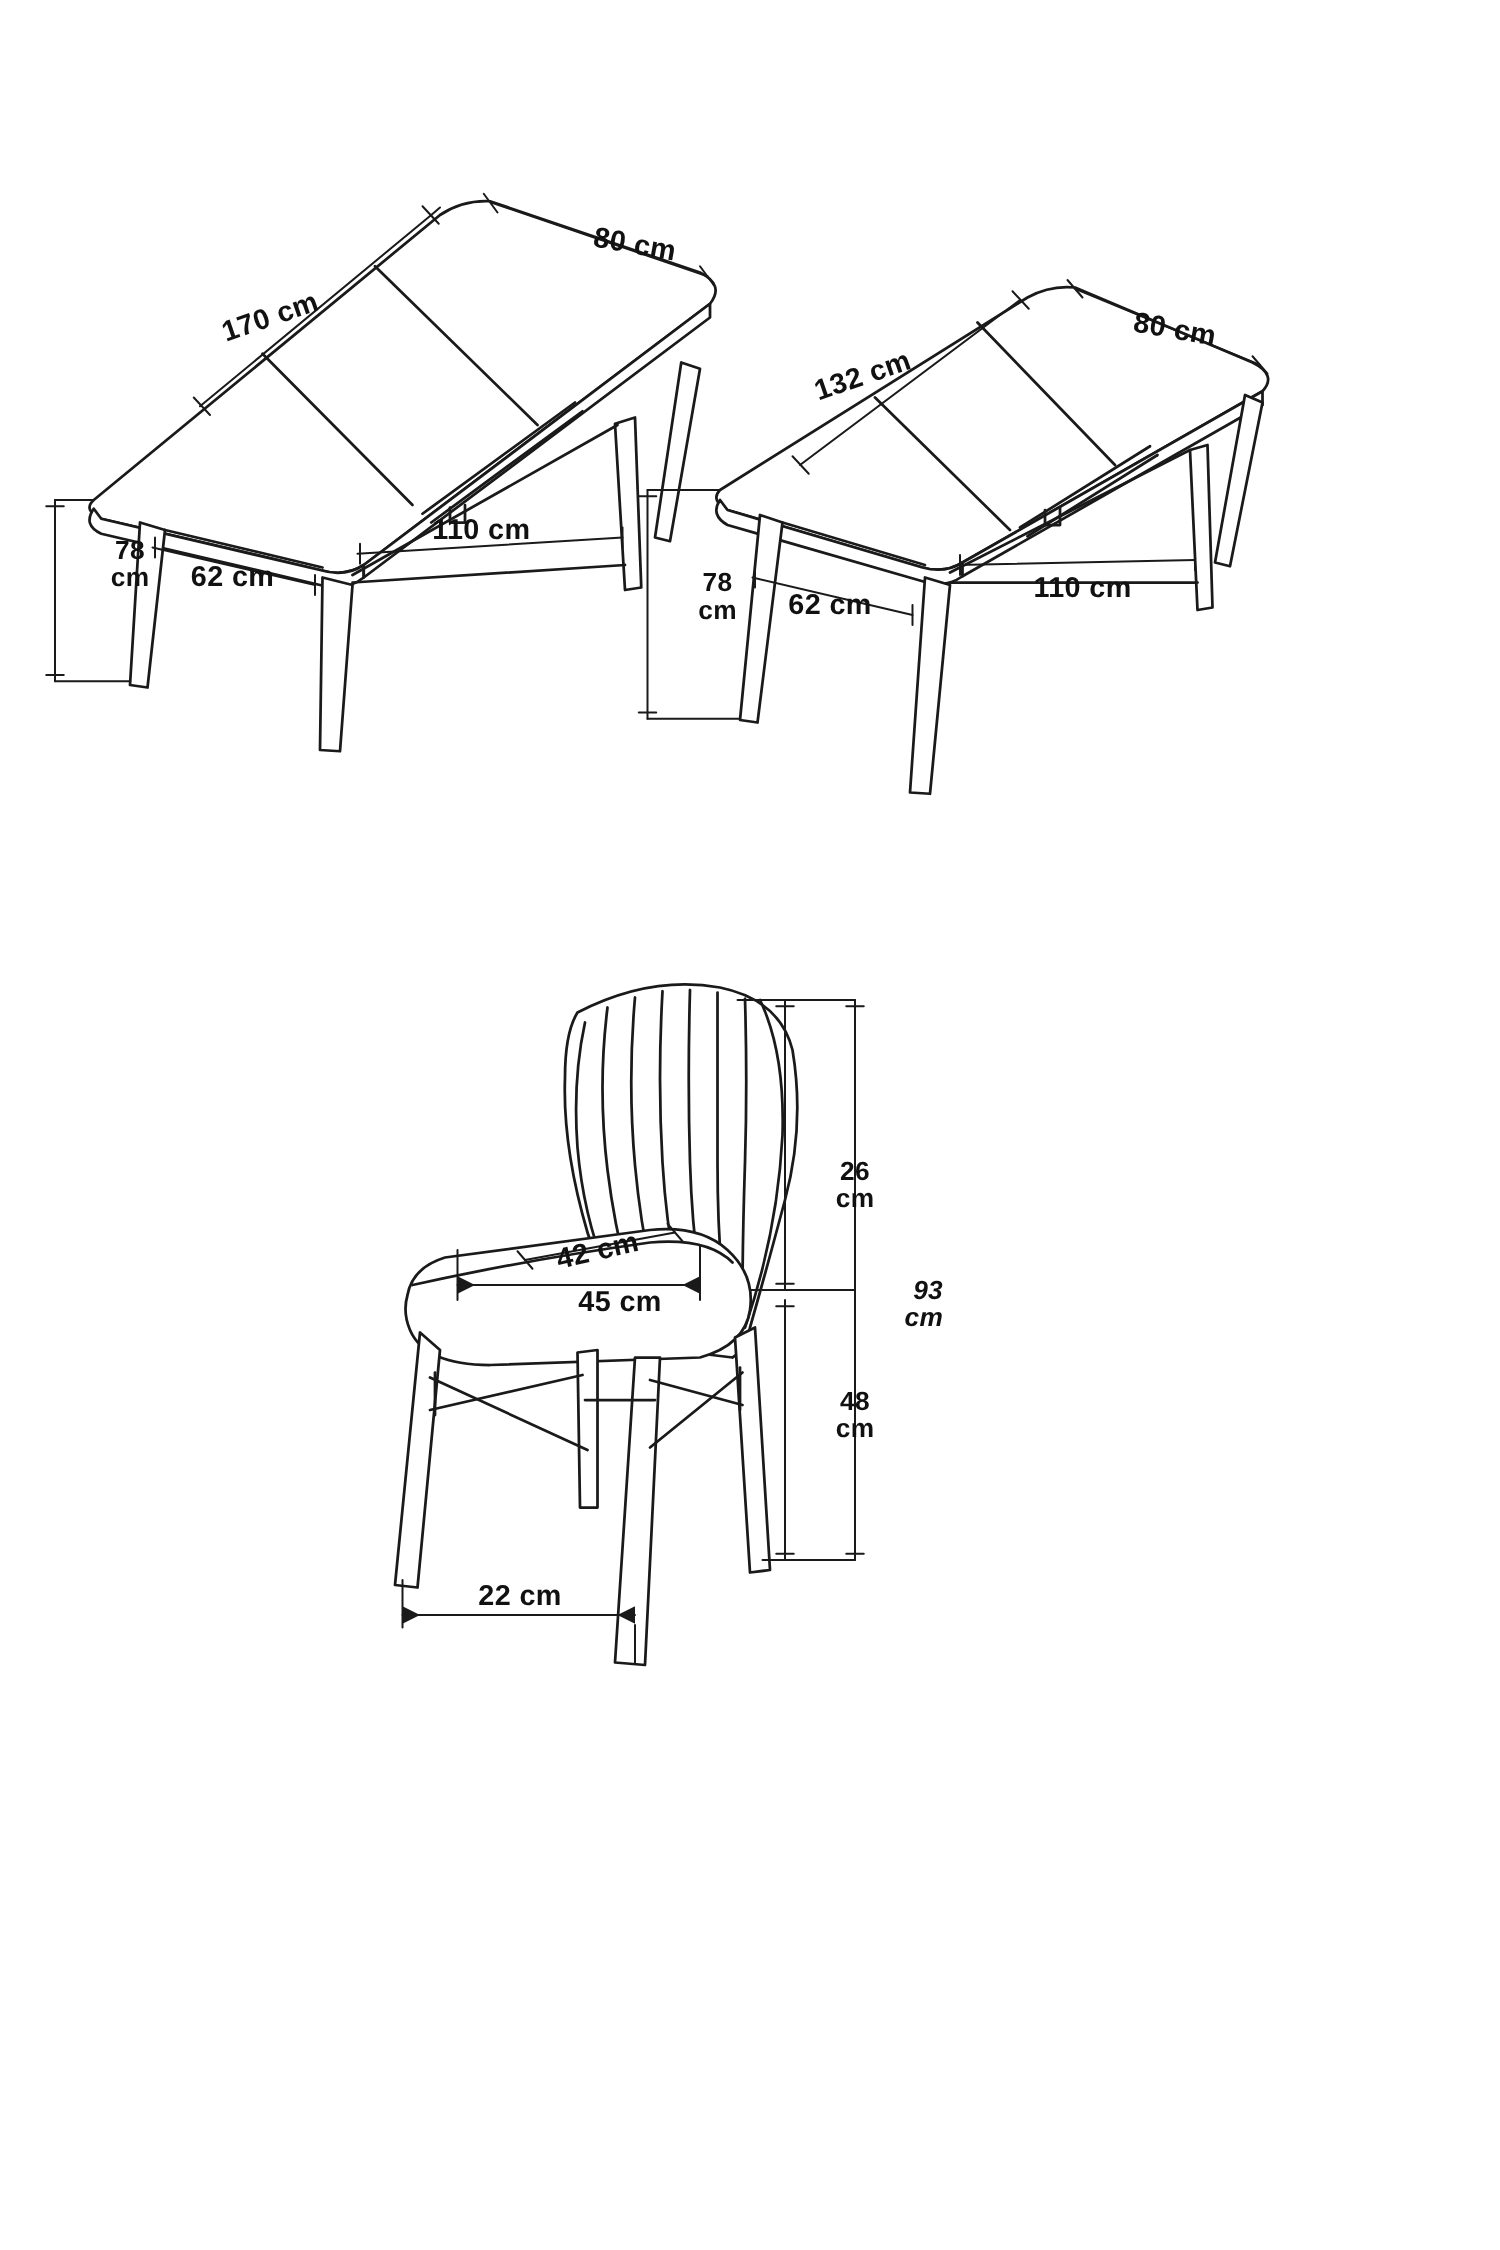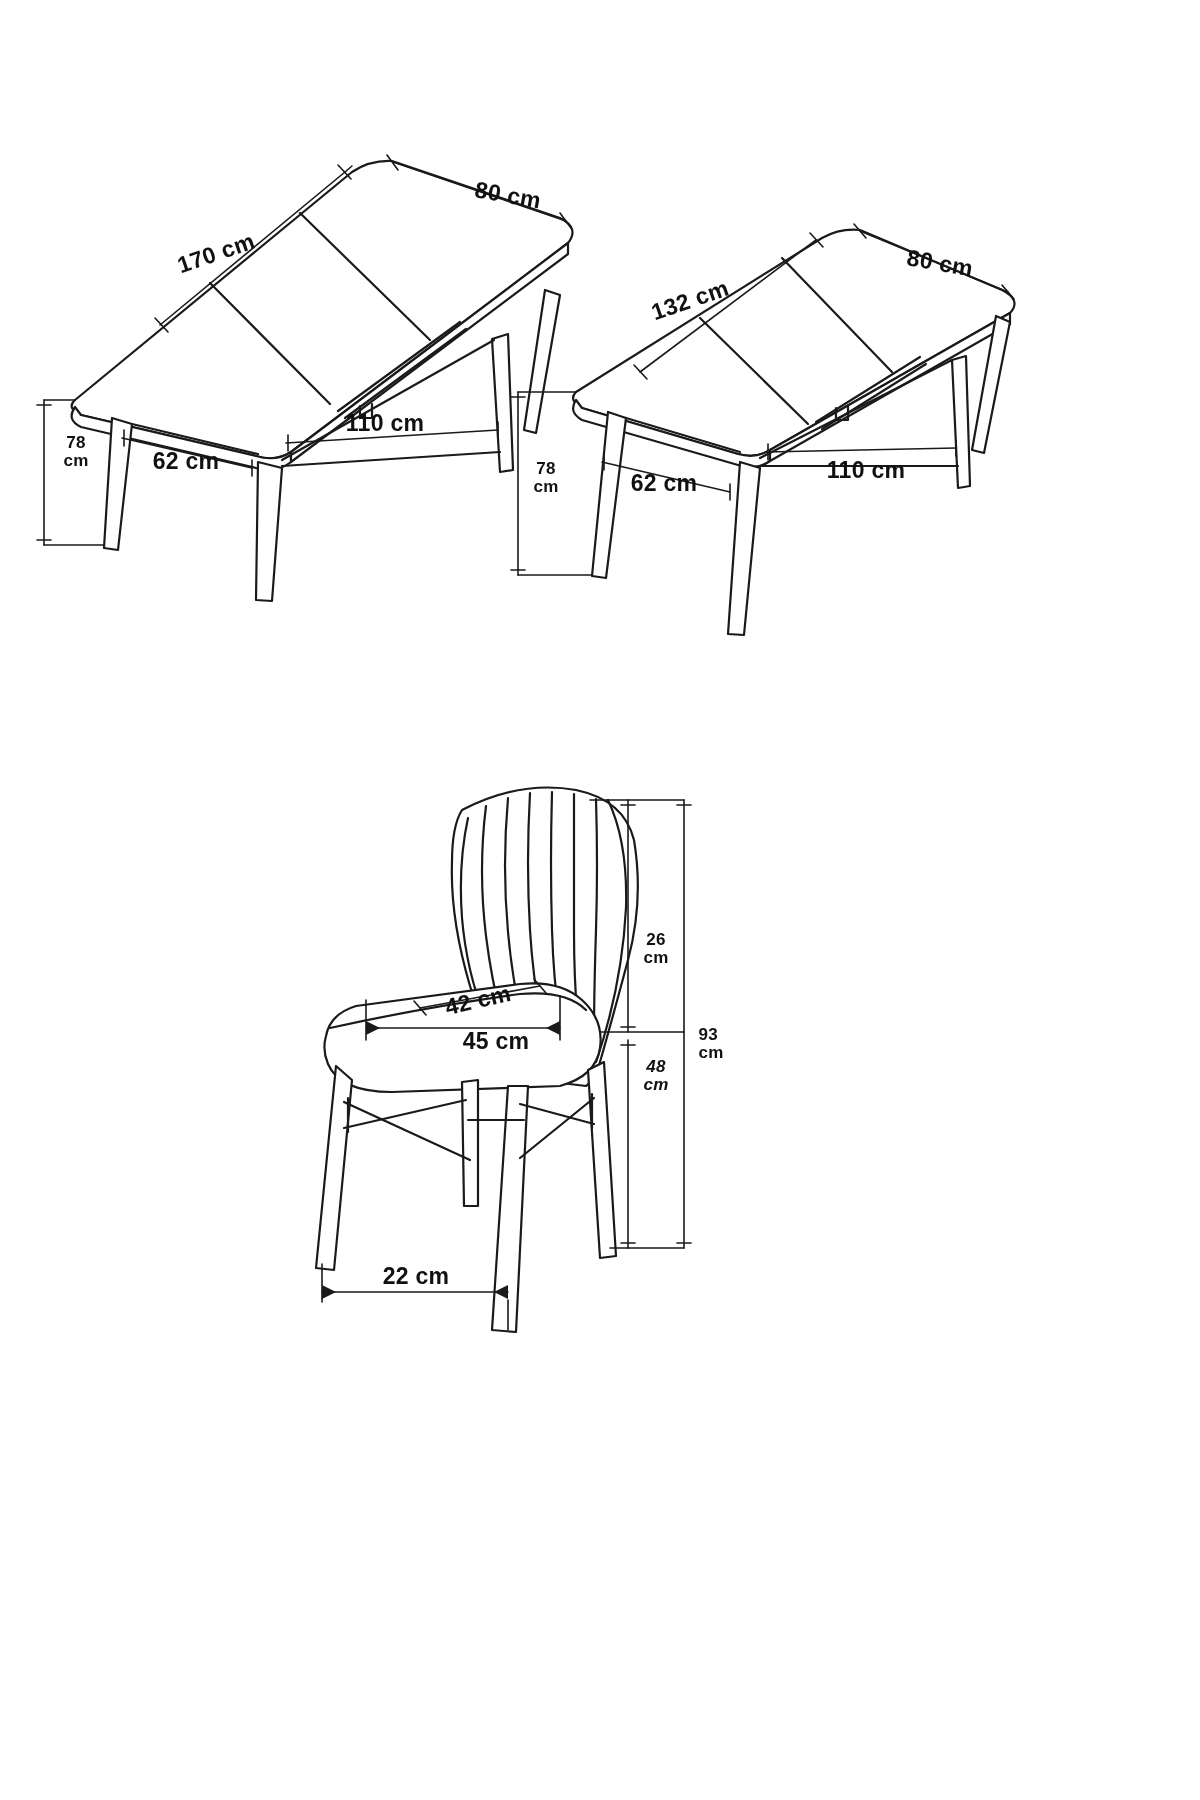--- a/index.html
+++ b/index.html
@@ -35,21 +35,21 @@
     font-weight: bold;
     color: #111111;
     white-space: pre-line;
     line-height: 1.05;
     letter-spacing: 0.3px;
   }
   .dim-label.center {
     text-align: center;
     transform: translate(-50%, -50%);
   }
-  .s20 { font-size: 17px; }
+  .s20 { font-size: 21px; margin-left: 28px; }
   .s22 { font-size: 23px; }
 </style>
 </head>
 <body>
 
 <div id="sheet">
 
   <svg class="svg-layer" viewBox="0 0 1200 1800">
     <g fill="none" stroke="#1a1a1a" stroke-width="2.2" stroke-linejoin="round" stroke-linecap="round">
 
@@ -258,24 +258,24 @@
   <div class="dim-label center s20" style="left:546px; top:478px; transform:translate(-50%,-50%); text-align:center;">78
 cm</div>
 
   <div class="dim-label center s22" style="left:664px; top:483px; transform:translate(-50%,-50%);">62 cm</div>
 
   <div class="dim-label center s22" style="left:866px; top:470px; transform:translate(-50%,-50%);">110 cm</div>
 
   <div class="dim-label center s20" style="left:656px; top:949px; transform:translate(-50%,-50%); text-align:center;">26
 cm</div>
 
-  <div class="dim-label center s20" style="left:711px; top:1044px; transform:translate(-50%,-50%); text-align:left;">93
-cm</div>
-
-  <div class="dim-label center s20" style="left:656px; top:1076px; transform:translate(-50%,-50%); text-align:center;font-style:italic;">48
+  <div class="dim-label center s20" style="left:711px; top:1044px; transform:translate(-50%,-50%); text-align:right;font-style:italic;">93
+cm</div>
+
+  <div class="dim-label center s20" style="left:656px; top:1133px; transform:translate(-50%,-50%); text-align:center;">48
 cm</div>
 
   <div class="dim-label center s22" style="left:478px; top:1000px; transform:translate(-50%,-50%) rotate(-13deg);">42 cm</div>
 
   <div class="dim-label center s22" style="left:496px; top:1041px; transform:translate(-50%,-50%);">45 cm</div>
 
   <div class="dim-label center s22" style="left:416px; top:1276px; transform:translate(-50%,-50%);">22 cm</div>
 
 </div>
 

